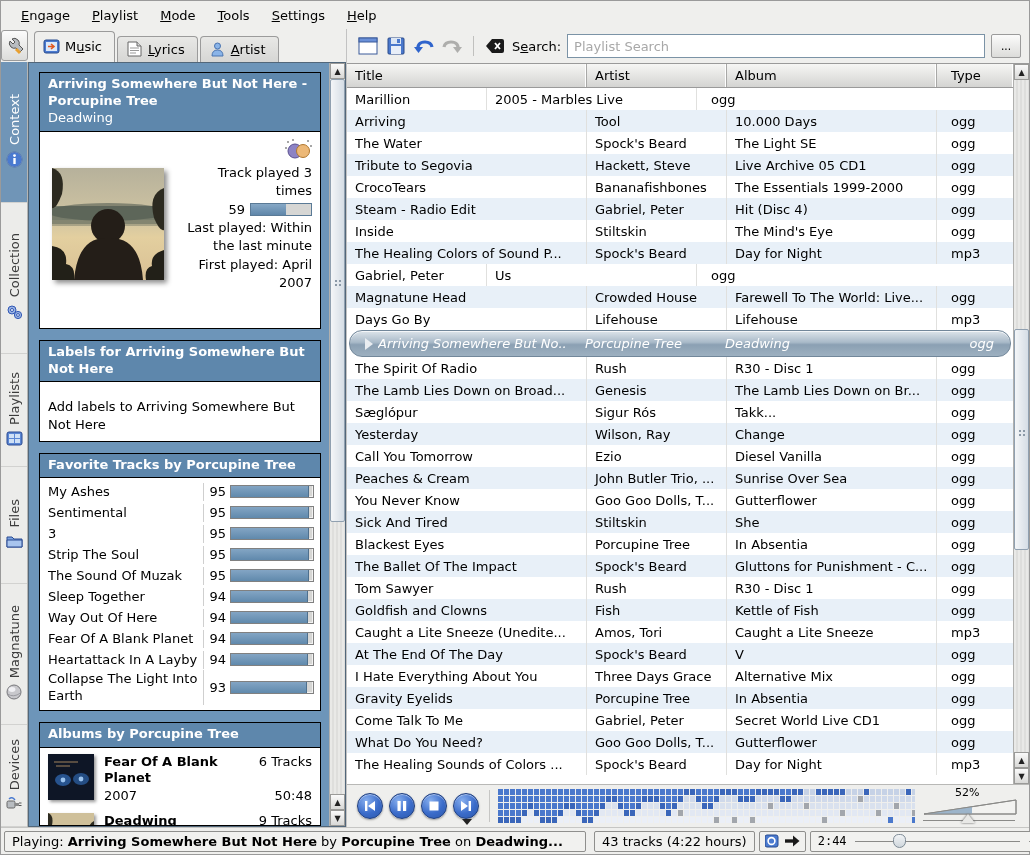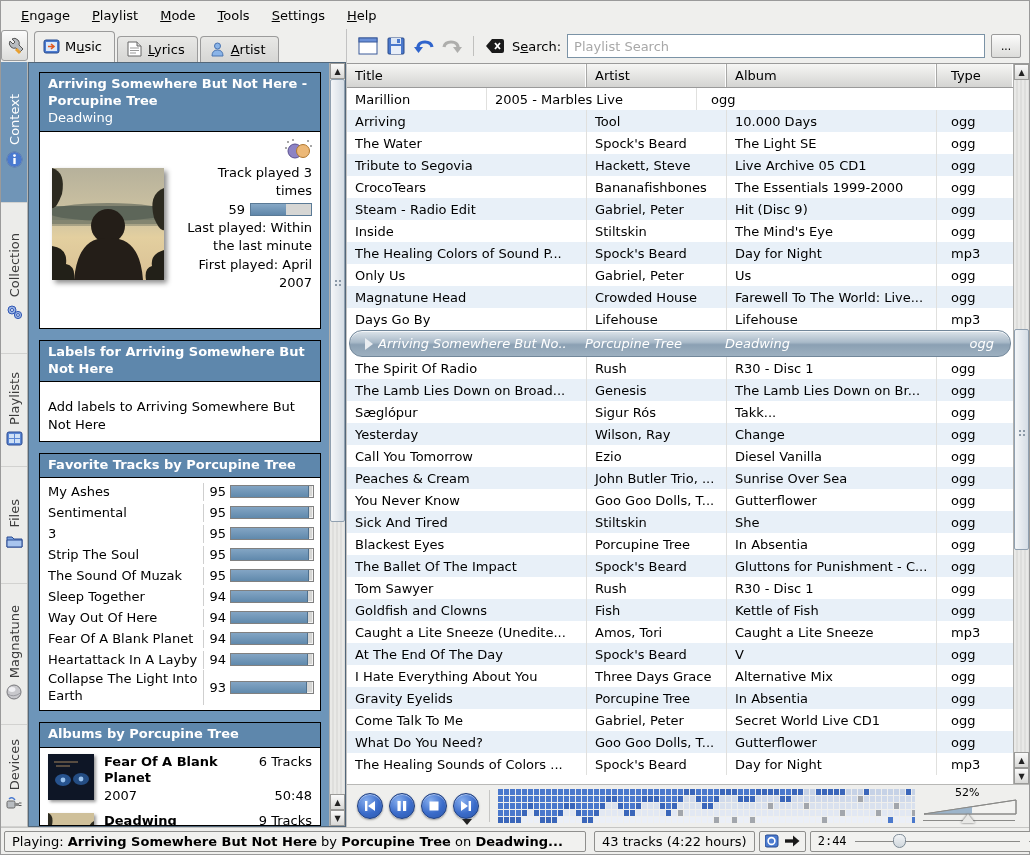--- a/index.html
+++ b/index.html
@@ -515,37 +515,36 @@
               </div>
               <div class="prow">
                 <span class="cell c-title">CrocoTears</span>
                 <span class="cell c-artist">Bananafishbones</span>
                 <span class="cell c-album">The Essentials 1999-2000</span>
                 <span class="cell c-type">ogg</span>
               </div>
               <div class="prow alt">
                 <span class="cell c-title">Steam - Radio Edit</span>
                 <span class="cell c-artist">Gabriel, Peter</span>
-                <span class="cell c-album">Hit (Disc 9)</span>
+                <span class="cell c-album">Hit (Disc 4)</span>
                 <span class="cell c-type">ogg</span>
               </div>
               <div class="prow">
                 <span class="cell c-title">Inside</span>
                 <span class="cell c-artist">Stiltskin</span>
                 <span class="cell c-album">The Mind's Eye</span>
                 <span class="cell c-type">ogg</span>
               </div>
               <div class="prow alt">
                 <span class="cell c-title">The Healing Colors of Sound P...</span>
                 <span class="cell c-artist">Spock's Beard</span>
                 <span class="cell c-album">Day for Night</span>
                 <span class="cell c-type">mp3</span>
               </div>
               <div class="prow">
-                <span class="cell c-title">Only Us</span>
                 <span class="cell c-artist">Gabriel, Peter</span>
                 <span class="cell c-album">Us</span>
                 <span class="cell c-type">ogg</span>
               </div>
               <div class="prow alt">
                 <span class="cell c-title">Magnatune Head</span>
                 <span class="cell c-artist">Crowded House</span>
                 <span class="cell c-album">Farewell To The World: Live...</span>
                 <span class="cell c-type">ogg</span>
               </div>

